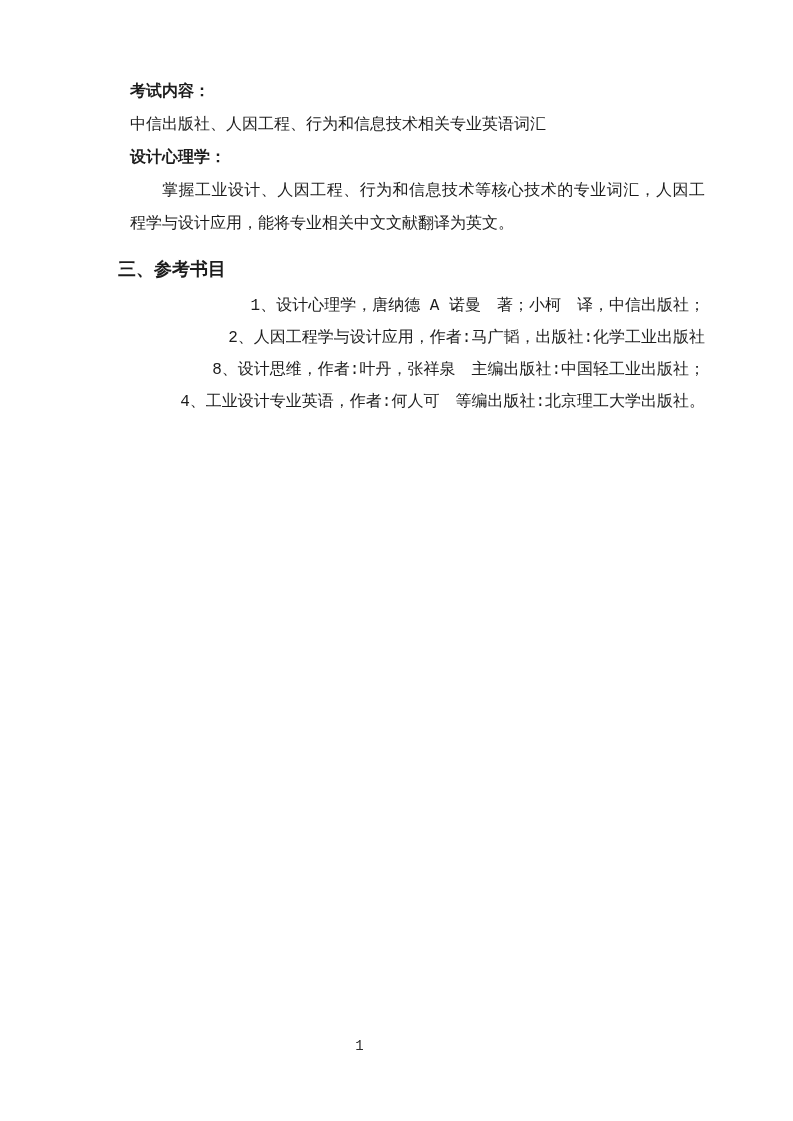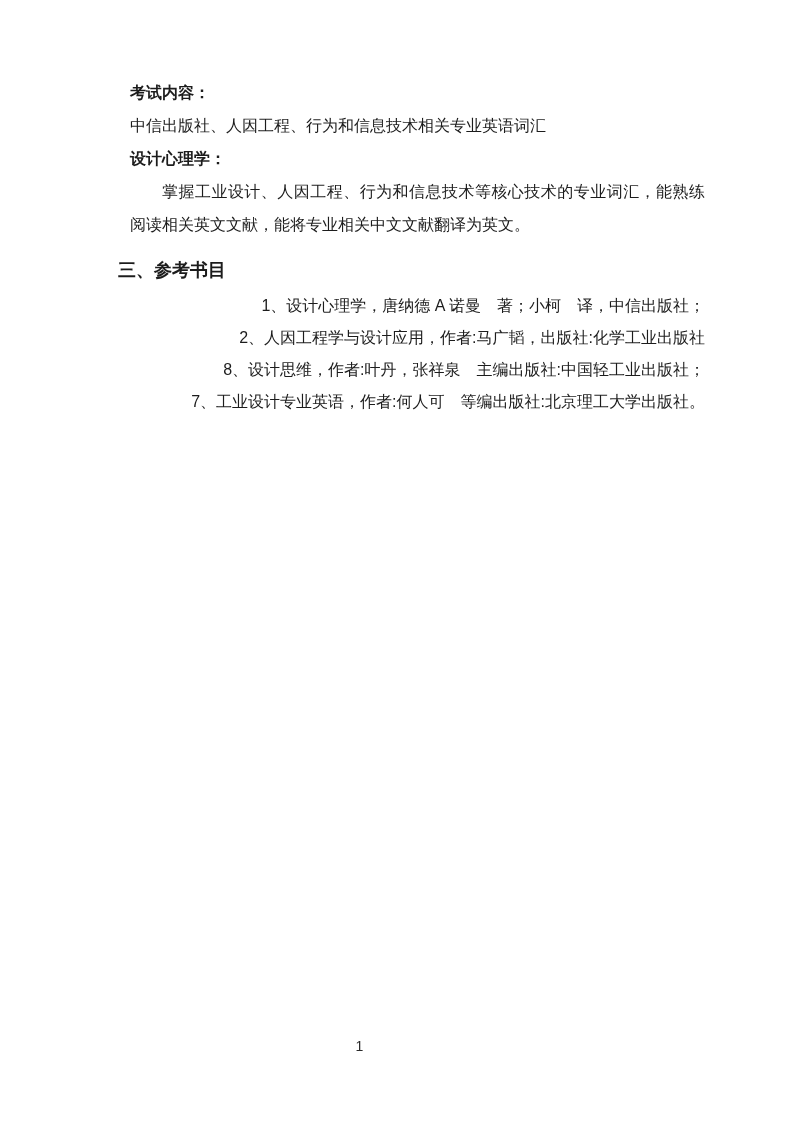--- a/index.html
+++ b/index.html
@@ -6,21 +6,21 @@
       margin: 0;
       padding: 0;
       background: #ffffff;
     }
     .page {
       position: relative;
       width: 719px;
       height: 1121px;
       background: #ffffff;
       color: #1c1c1c;
-      font-family: Liberation Sans, sans-serif;
+      font-family: Liberation Mono, monospace;
       overflow: hidden;
     }
     .content {
       position: absolute;
       left: 130px;
       top: 76px;
       width: 575px;
       font-size: 16px;
       line-height: 33px;
     }
@@ -64,27 +64,27 @@
 
 <div class="page">
   <div class="content">
 
     <p class="label-bold">考试内容：</p>
 
     <p>中信出版社、人因工程、行为和信息技术相关专业英语词汇</p>
 
     <p class="label-bold">设计心理学：</p>
 
-    <p class="para-body">掌握工业设计、人因工程、行为和信息技术等核心技术的专业词汇，能熟练阅读相关英文文献，能将专业相关中文文献翻译为英文。</p>
+    <p class="para-body">掌握工业设计、人因工程、行为和信息技术等核心技术的专业词汇，人因工程学与设计应用，能将专业相关中文文献翻译为英文。</p>
 
     <div class="section-heading">三、参考书目</div>
 
     <div class="ref-list">
       <p class="ref-item">1、设计心理学，唐纳德 A 诺曼　著；小柯　译，中信出版社；</p>
       <p class="ref-item">2、人因工程学与设计应用，作者:马广韬，出版社:化学工业出版社</p>
       <p class="ref-item">8、设计思维，作者:叶丹，张祥泉　主编出版社:中国轻工业出版社；</p>
-      <p class="ref-item">7、工业设计专业英语，作者:何人可　等编出版社:北京理工大学出版社。</p>
+      <p class="ref-item">4、工业设计专业英语，作者:何人可　等编出版社:北京理工大学出版社。</p>
     </div>
 
   </div>
 
   <div class="page-number">1</div>
 </div>
 
 </body></html>

